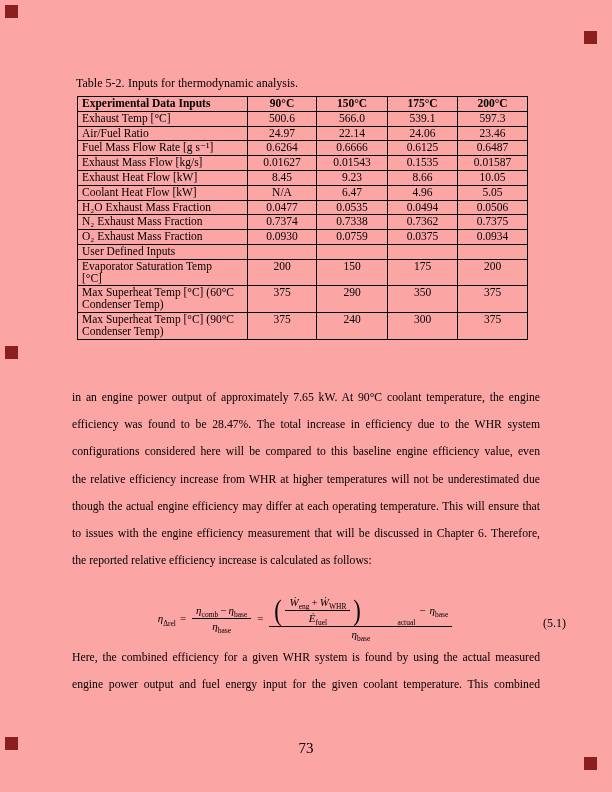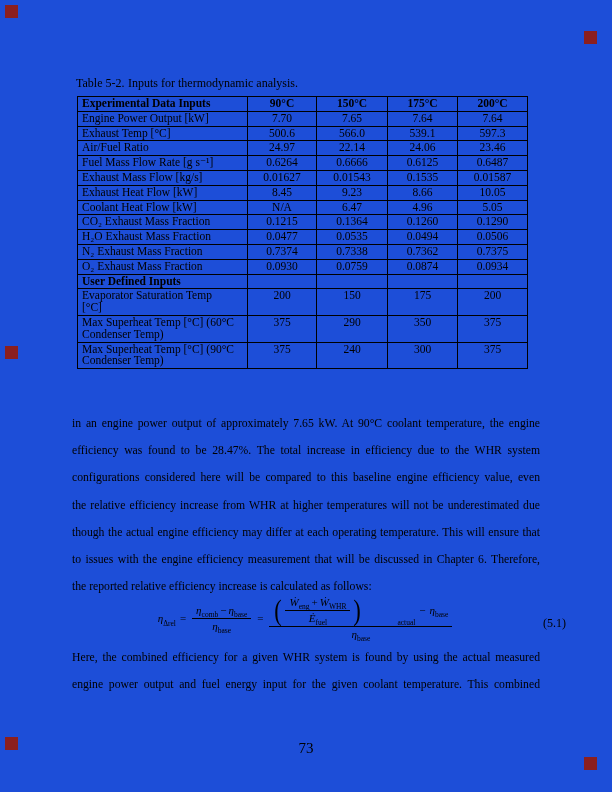--- a/index.html
+++ b/index.html
@@ -1,34 +1,34 @@
 <!DOCTYPE html>
 <html><head>
 <meta charset="utf-8">
 <style>
   html,body{margin:0;padding:0;background:#ffffff;}
-  .page{position:relative;width:612px;height:792px;background:#1d4ed8;overflow:hidden;
+  .page{position:relative;width:612px;height:792px;background:#fca5a5;overflow:hidden;
         font-family:"Liberation Serif","DejaVu Serif",serif;color:#000;}
 
   .marker{position:absolute;width:13px;height:13px;}
 
   .caption{position:absolute;left:76px;top:76px;width:460px;font-size:12px;line-height:14px;}
   .cap-label{display:inline-block;width:52px;}
 
   table.data-table{position:absolute;left:77px;top:96px;width:450px;border-collapse:collapse;
         table-layout:fixed;font-size:11.5px;}
   table.data-table td{border:1px solid #000;line-height:11.8px;padding:1px 4px;
         vertical-align:top;white-space:pre-line;overflow:hidden;}
   td.lbl{text-align:left;}
   td.val{text-align:center;}
   tr.hdr td{font-weight:bold;}
-  td.sec{font-weight:bold;margin-top:48px;}
+  td.sec{font-weight:normal;margin-top:48px;}
 
   .para{position:absolute;left:72px;width:468px;font-size:11.7px;}
-  .p1{top:384px;margin-top:26px;}
+  .p1{top:384px;}
   .p2{top:644px;}
   .tline{line-height:27.2px;text-align:justify;text-align-last:justify;white-space:normal;}
   .tline.noj{text-align-last:left;}
 
   .eq-wrap{position:absolute;left:72px;top:580px;width:468px;height:76px;
         display:flex;align-items:center;justify-content:center;font-size:11px;}
   .it{font-style:italic;}
   .sb{font-size:7.5px;display:inline-block;transform:translateY(3.5px);letter-spacing:0;}
   .op{margin:0 4px;}
   .opn{margin:0 2px;}
@@ -71,27 +71,20 @@
       <tr class="hdr">
         <td class="lbl">Experimental Data Inputs</td>
         <td class="val">90°C</td>
         <td class="val">150°C</td>
         <td class="val">175°C</td>
         <td class="val">200°C</td>
       </tr>
     </thead>
     <tbody>
         <tr>
-          <td class="lbl">Engine Power Output [kW]</td>
-          <td class="val">7.70</td>
-          <td class="val">7.65</td>
-          <td class="val">7.64</td>
-          <td class="val">7.64</td>
-        </tr>
-        <tr>
           <td class="lbl">Exhaust Temp [°C]</td>
           <td class="val">500.6</td>
           <td class="val">566.0</td>
           <td class="val">539.1</td>
           <td class="val">597.3</td>
         </tr>
         <tr>
           <td class="lbl">Air/Fuel Ratio</td>
           <td class="val">24.97</td>
           <td class="val">22.14</td>
@@ -120,45 +113,38 @@
           <td class="val">10.05</td>
         </tr>
         <tr>
           <td class="lbl">Coolant Heat Flow [kW]</td>
           <td class="val">N/A</td>
           <td class="val">6.47</td>
           <td class="val">4.96</td>
           <td class="val">5.05</td>
         </tr>
         <tr>
-          <td class="lbl">CO₂ Exhaust Mass Fraction</td>
-          <td class="val">0.1215</td>
-          <td class="val">0.1364</td>
-          <td class="val">0.1260</td>
-          <td class="val">0.1290</td>
-        </tr>
-        <tr>
           <td class="lbl">H₂O Exhaust Mass Fraction</td>
           <td class="val">0.0477</td>
           <td class="val">0.0535</td>
           <td class="val">0.0494</td>
           <td class="val">0.0506</td>
         </tr>
         <tr>
           <td class="lbl">N₂ Exhaust Mass Fraction</td>
           <td class="val">0.7374</td>
           <td class="val">0.7338</td>
           <td class="val">0.7362</td>
           <td class="val">0.7375</td>
         </tr>
         <tr>
           <td class="lbl">O₂ Exhaust Mass Fraction</td>
           <td class="val">0.0930</td>
           <td class="val">0.0759</td>
-          <td class="val">0.0874</td>
+          <td class="val">0.0375</td>
           <td class="val">0.0934</td>
         </tr>
         <tr>
           <td class="lbl sec">User Defined Inputs</td>
           <td class="val"></td>
           <td class="val"></td>
           <td class="val"></td>
           <td class="val"></td>
         </tr>
         <tr>

